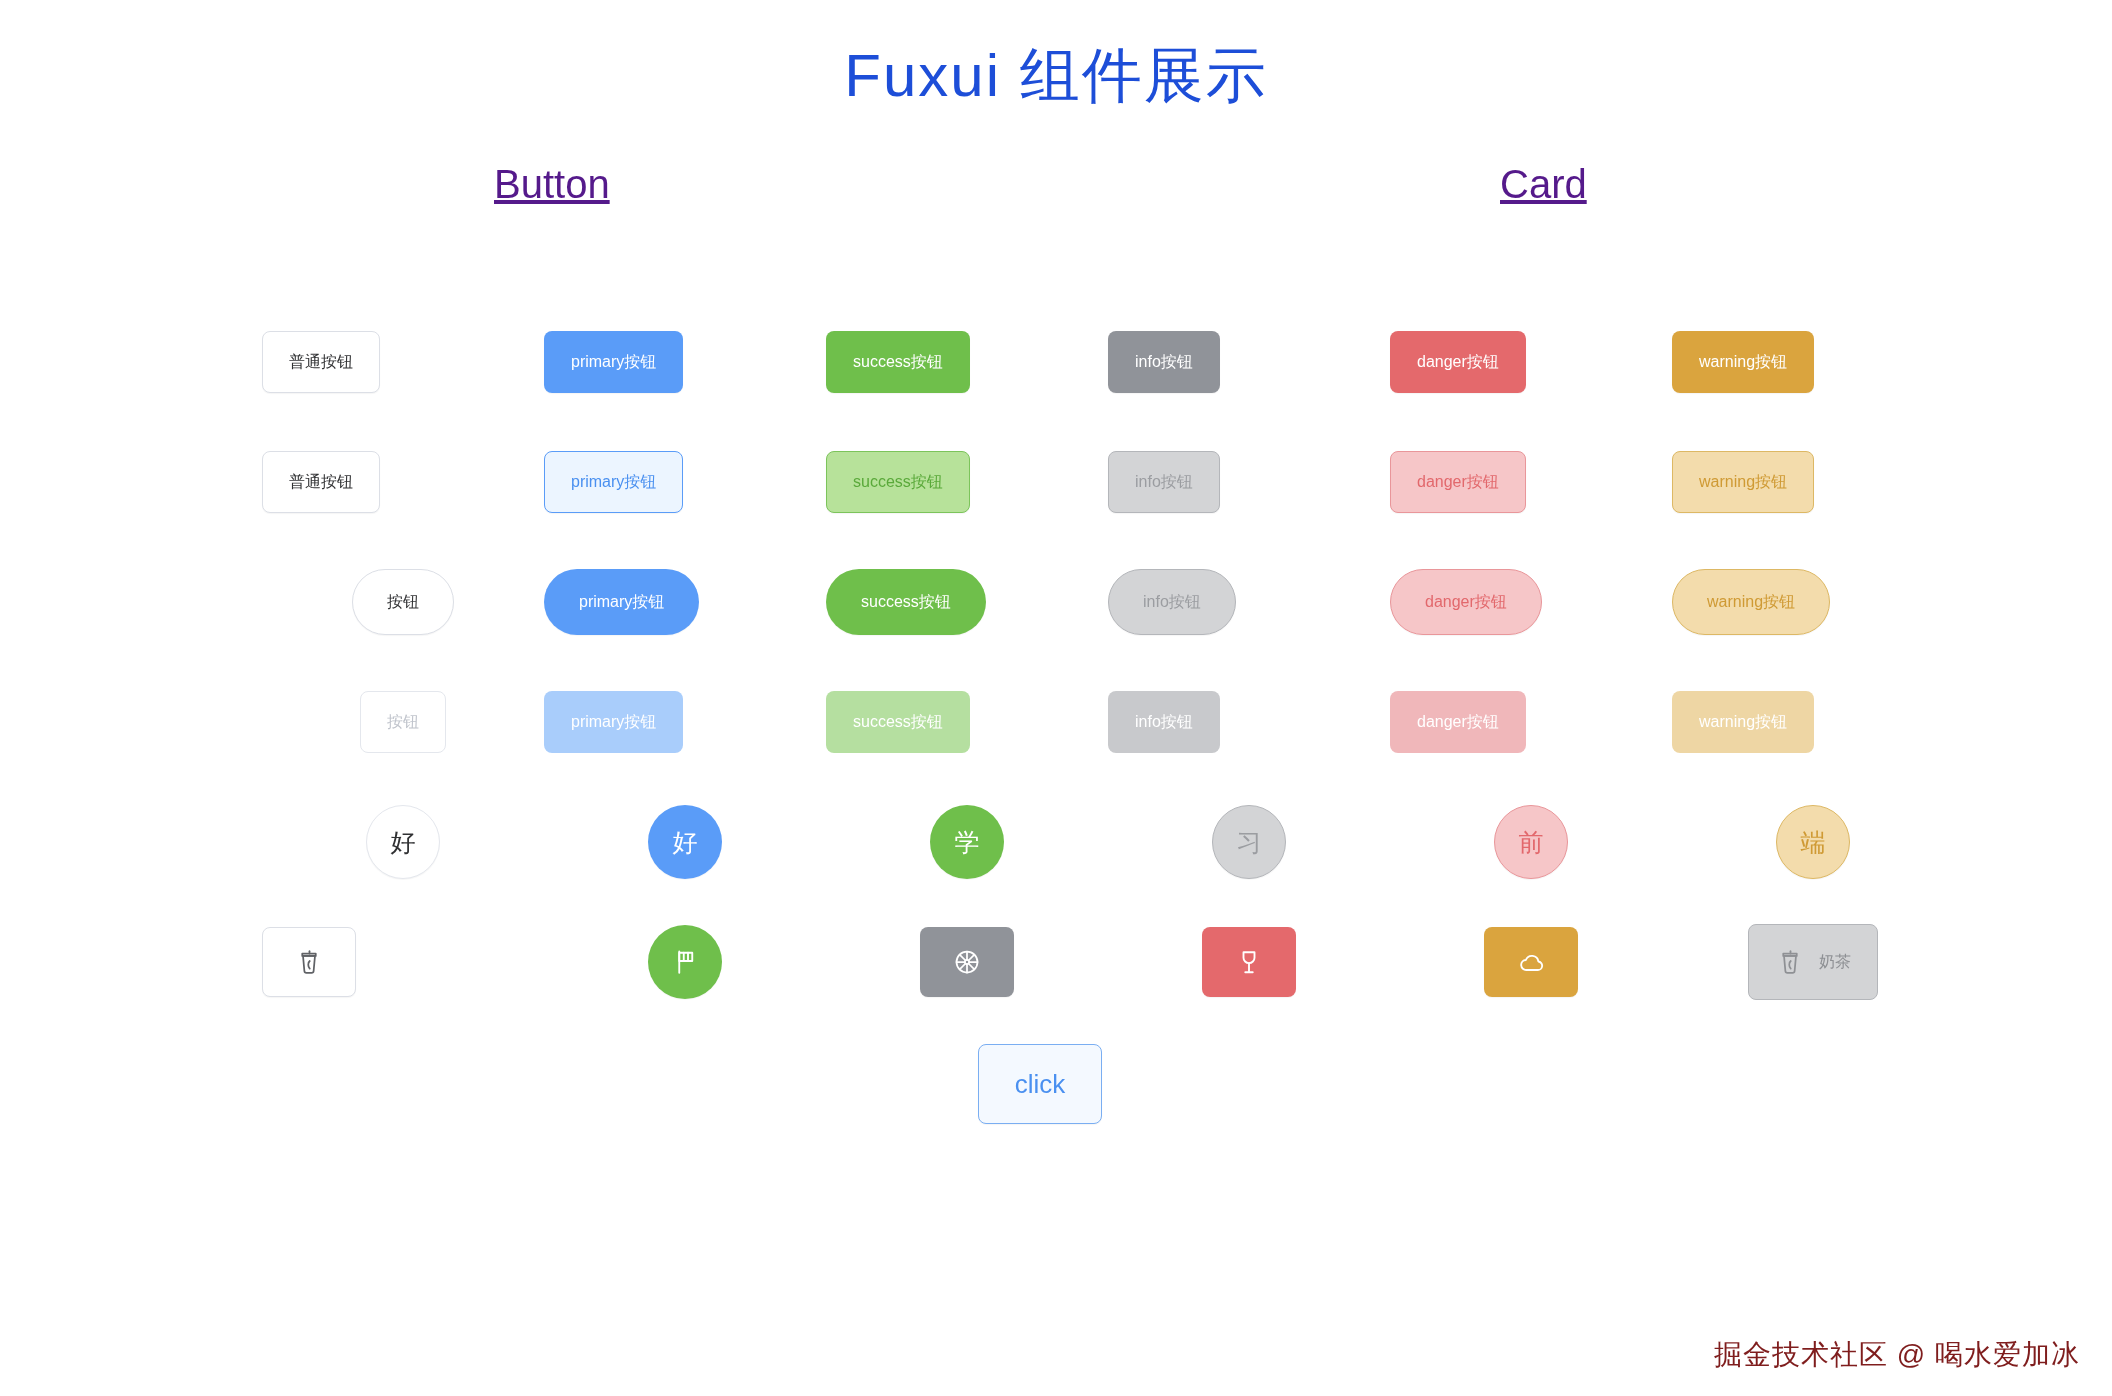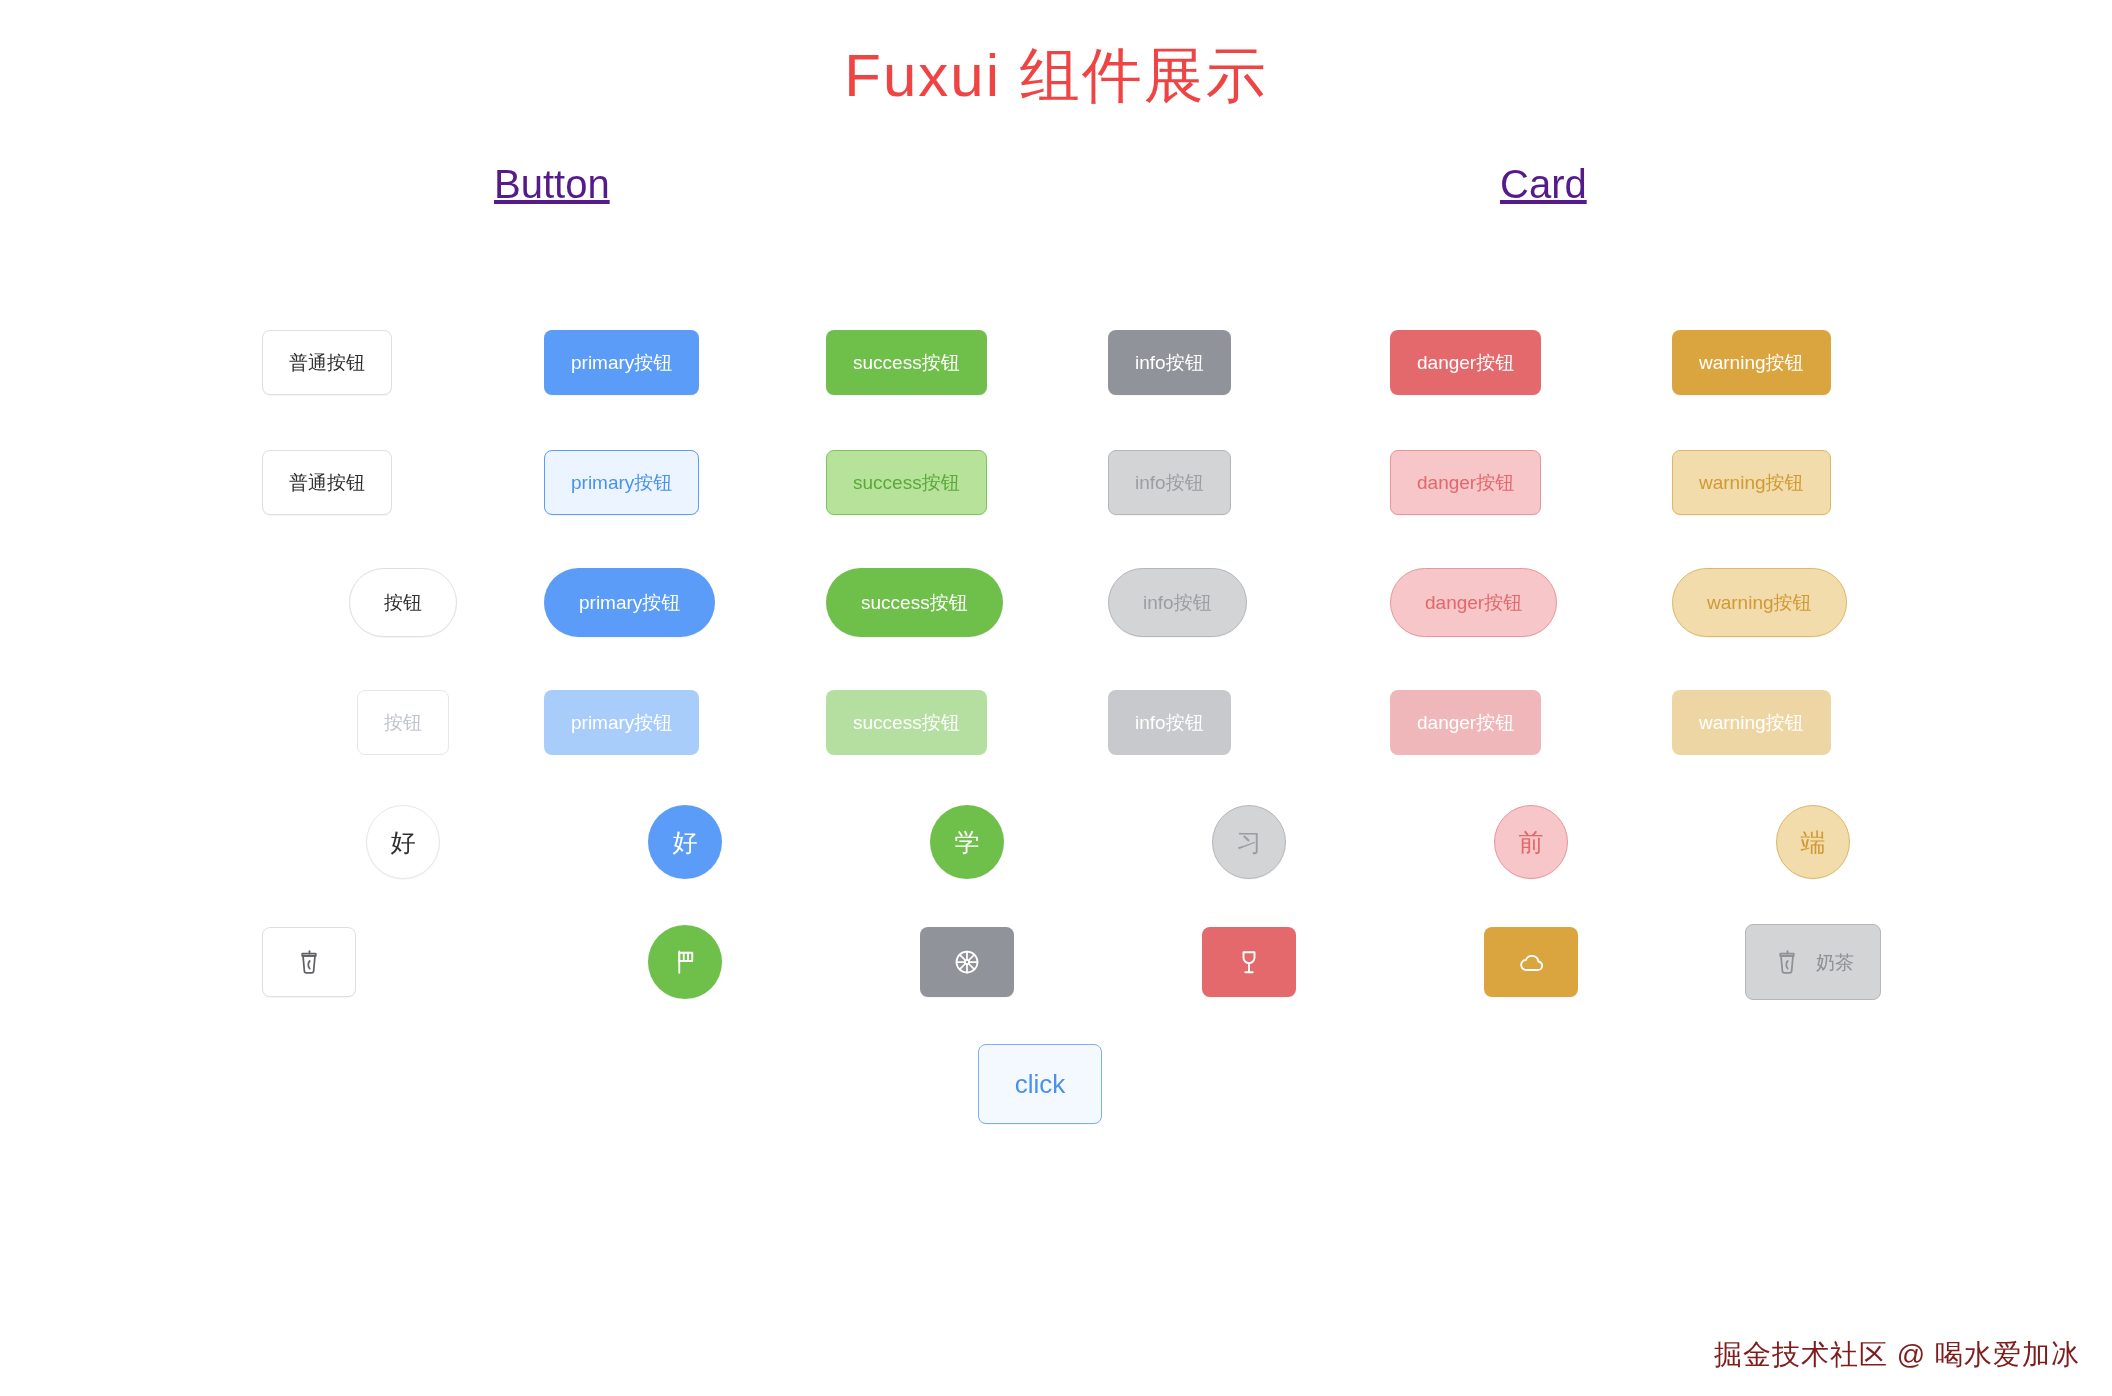--- a/index.html
+++ b/index.html
@@ -9,21 +9,21 @@
     font-family:"Liberation Sans","DejaVu Sans",sans-serif;
     color:#303133;
     overflow:hidden;
     position:relative;
   }
   .page-title{
     text-align:center;
     font-size:60px;
     font-weight:300;
     letter-spacing:2px;
-    color:#ef4444;
+    color:#1d4ed8;
     margin:0;
     padding-top:40px;
     line-height:1.2;
   }
   .nav-row{
     position:relative;
     height:60px;
     margin-top:50px;
   }
   .nav-link{
@@ -53,21 +53,21 @@
     display:flex;
     align-items:center;
     justify-content:flex-start;
     flex:0 0 282px;
   }
   .slot.center{ justify-content:center; }
 
   .btn{
     box-sizing:border-box;
     border:1px solid transparent;
-    font-size:19px;
+    font-size:16px;
     line-height:1;
     padding:22px 26px;
     border-radius:8px;
     cursor:pointer;
     white-space:nowrap;
     display:inline-flex;
     align-items:center;
     justify-content:center;
     font-family:"Liberation Sans","DejaVu Sans",sans-serif;
     box-shadow:0 1px 1px rgba(0,0,0,0.04);

